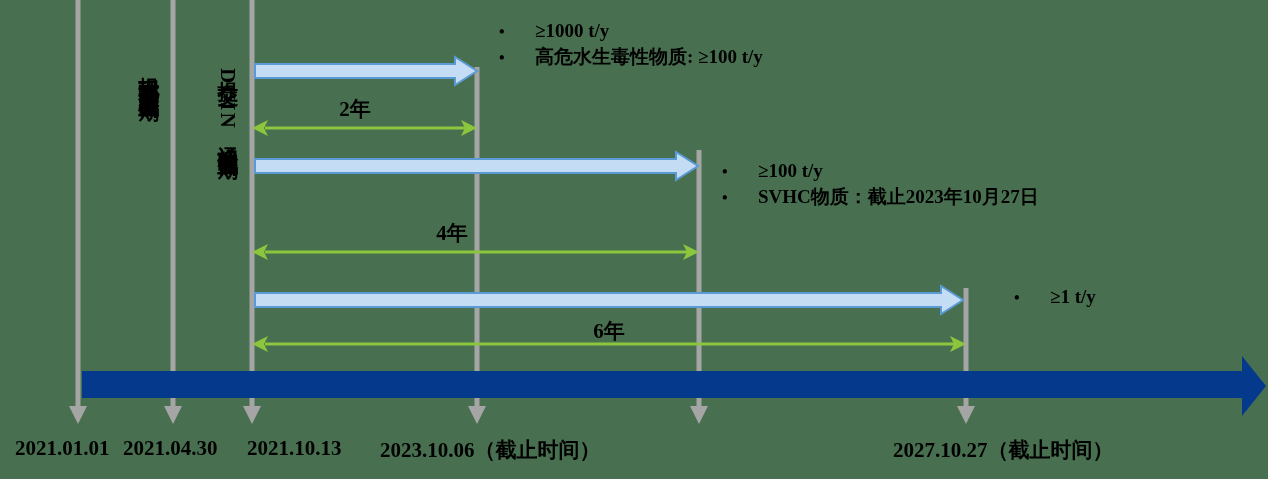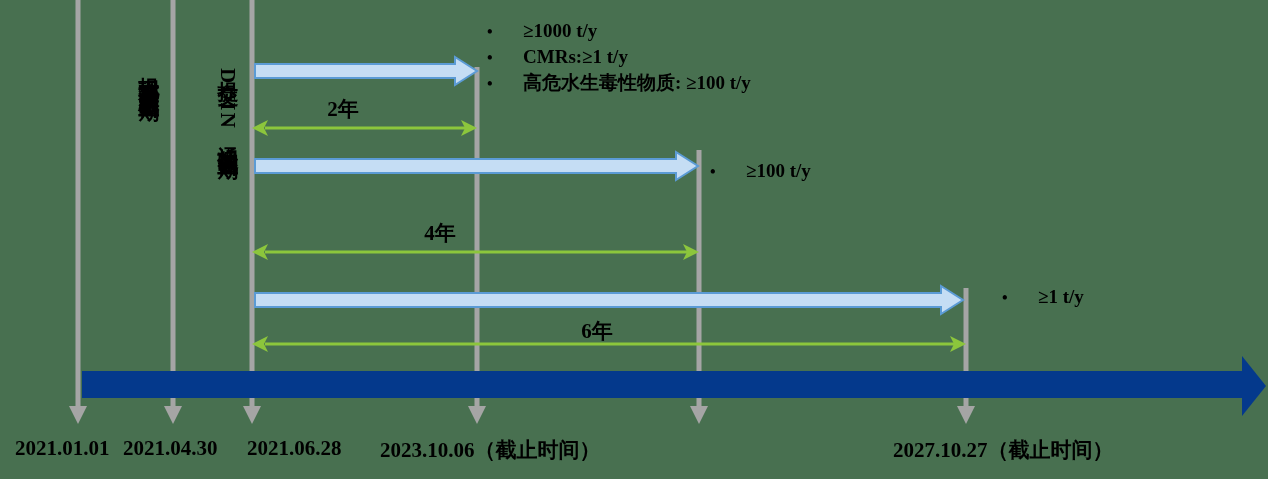--- a/index.html
+++ b/index.html
@@ -7,24 +7,24 @@
     position:relative;width:1268px;height:479px;background:#487050;overflow:hidden;
     font-family:"Liberation Serif","DejaVu Serif",serif;color:#000;
   }
   .layer{position:absolute;left:0;top:0;}
   .vlabel{
     position:absolute;writing-mode:vertical-rl;text-orientation:mixed;
     font-size:21px;font-weight:bold;letter-spacing:2px;white-space:nowrap;
   }
   .duration{
     position:absolute;transform:translateX(-50%);
-    font-size:21px;font-weight:bold;white-space:nowrap;
+    font-size:21px;font-weight:bold;white-space:nowrap;margin-left:12px;
   }
   .bullets{position:absolute;}
-  .brow{height:26px;line-height:26px;white-space:nowrap;font-size:19px;font-weight:bold;}
+  .brow{height:26px;line-height:26px;white-space:nowrap;font-size:19px;font-weight:bold;margin-left:12px;}
   .bdot{display:inline-block;width:36px;font-size:16px;}
   .date-label{
     position:absolute;top:436px;font-size:21px;font-weight:600;white-space:nowrap;text-align:center;
   }
 </style>
 </head>
 <body>
 
 <div class="canvas">
 
@@ -73,31 +73,31 @@
 
   <div class="vlabel" style="left:135px;top:60px">提交现有注册信息的截止日期</div>
   <div class="vlabel" style="left:214px;top:64px">提交DUIN通报的截止日期</div>
 
   <div class="duration" style="left:343px;top:95px">2年</div>
   <div class="duration" style="left:440px;top:219px">4年</div>
   <div class="duration" style="left:597px;top:317px">6年</div>
 
   <div class="bullets" style="left:487px;top:18px">
     <div class="brow"><span class="bdot">•</span><span>≥1000 t/y</span></div>
-    <div class="brow"><span class="bdot">•</span><span>CMRs:≥1 t/y</span></div>
     <div class="brow"><span class="bdot">•</span><span>高危水生毒性物质: ≥100 t/y</span></div>
   </div>
 
   <div class="bullets" style="left:710px;top:158px">
     <div class="brow"><span class="bdot">•</span><span>≥100 t/y</span></div>
+    <div class="brow"><span class="bdot">•</span><span>SVHC物质：截止2023年10月27日</span></div>
   </div>
 
   <div class="bullets" style="left:1002px;top:284px">
     <div class="brow"><span class="bdot">•</span><span>≥1 t/y</span></div>
   </div>
 
   <div class="date-label" style="left:15px">2021.01.01</div>
   <div class="date-label" style="left:123px">2021.04.30</div>
-  <div class="date-label" style="left:247px">2021.06.28</div>
+  <div class="date-label" style="left:247px">2021.10.13</div>
   <div class="date-label" style="left:380px">2023.10.06（截止时间）</div>
   <div class="date-label" style="left:893px">2027.10.27（截止时间）</div>
 
 </div>
 
 </body></html>

